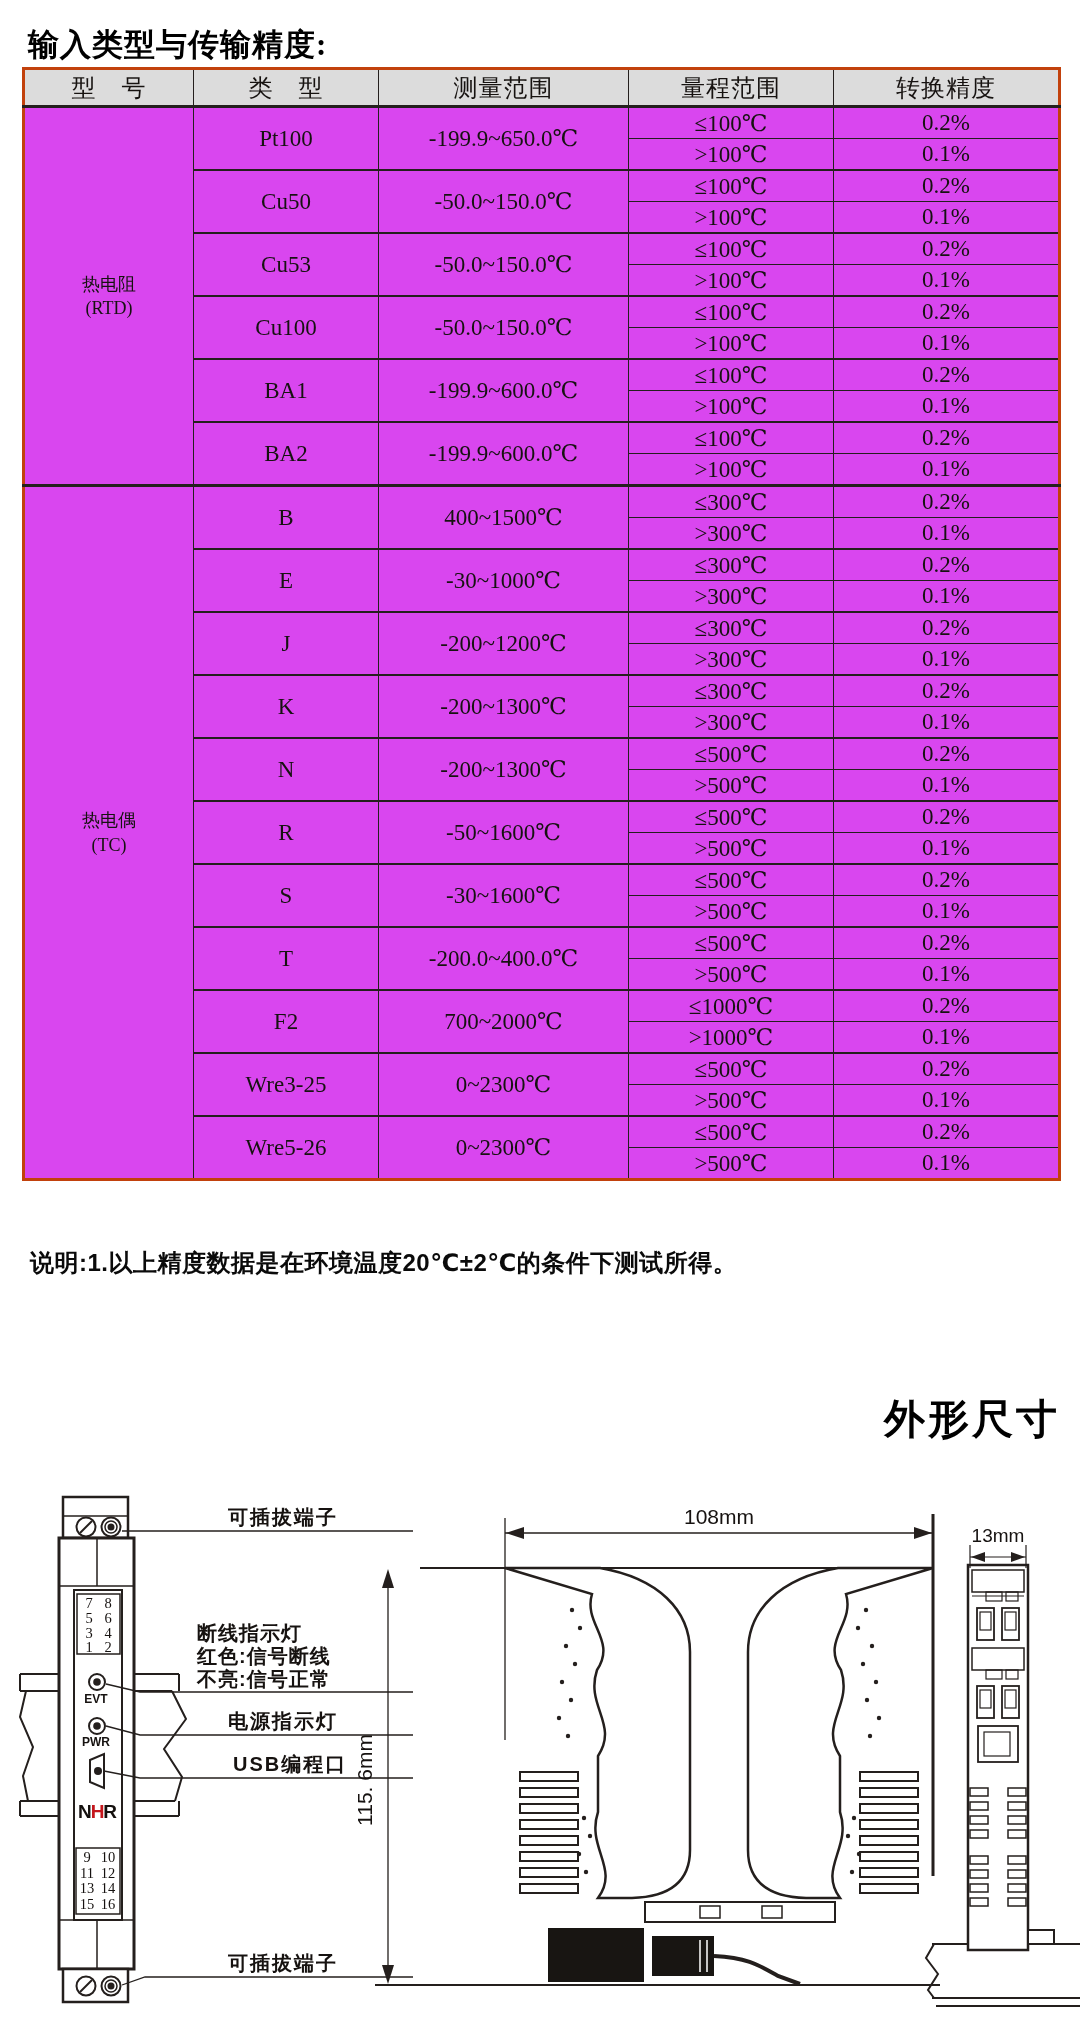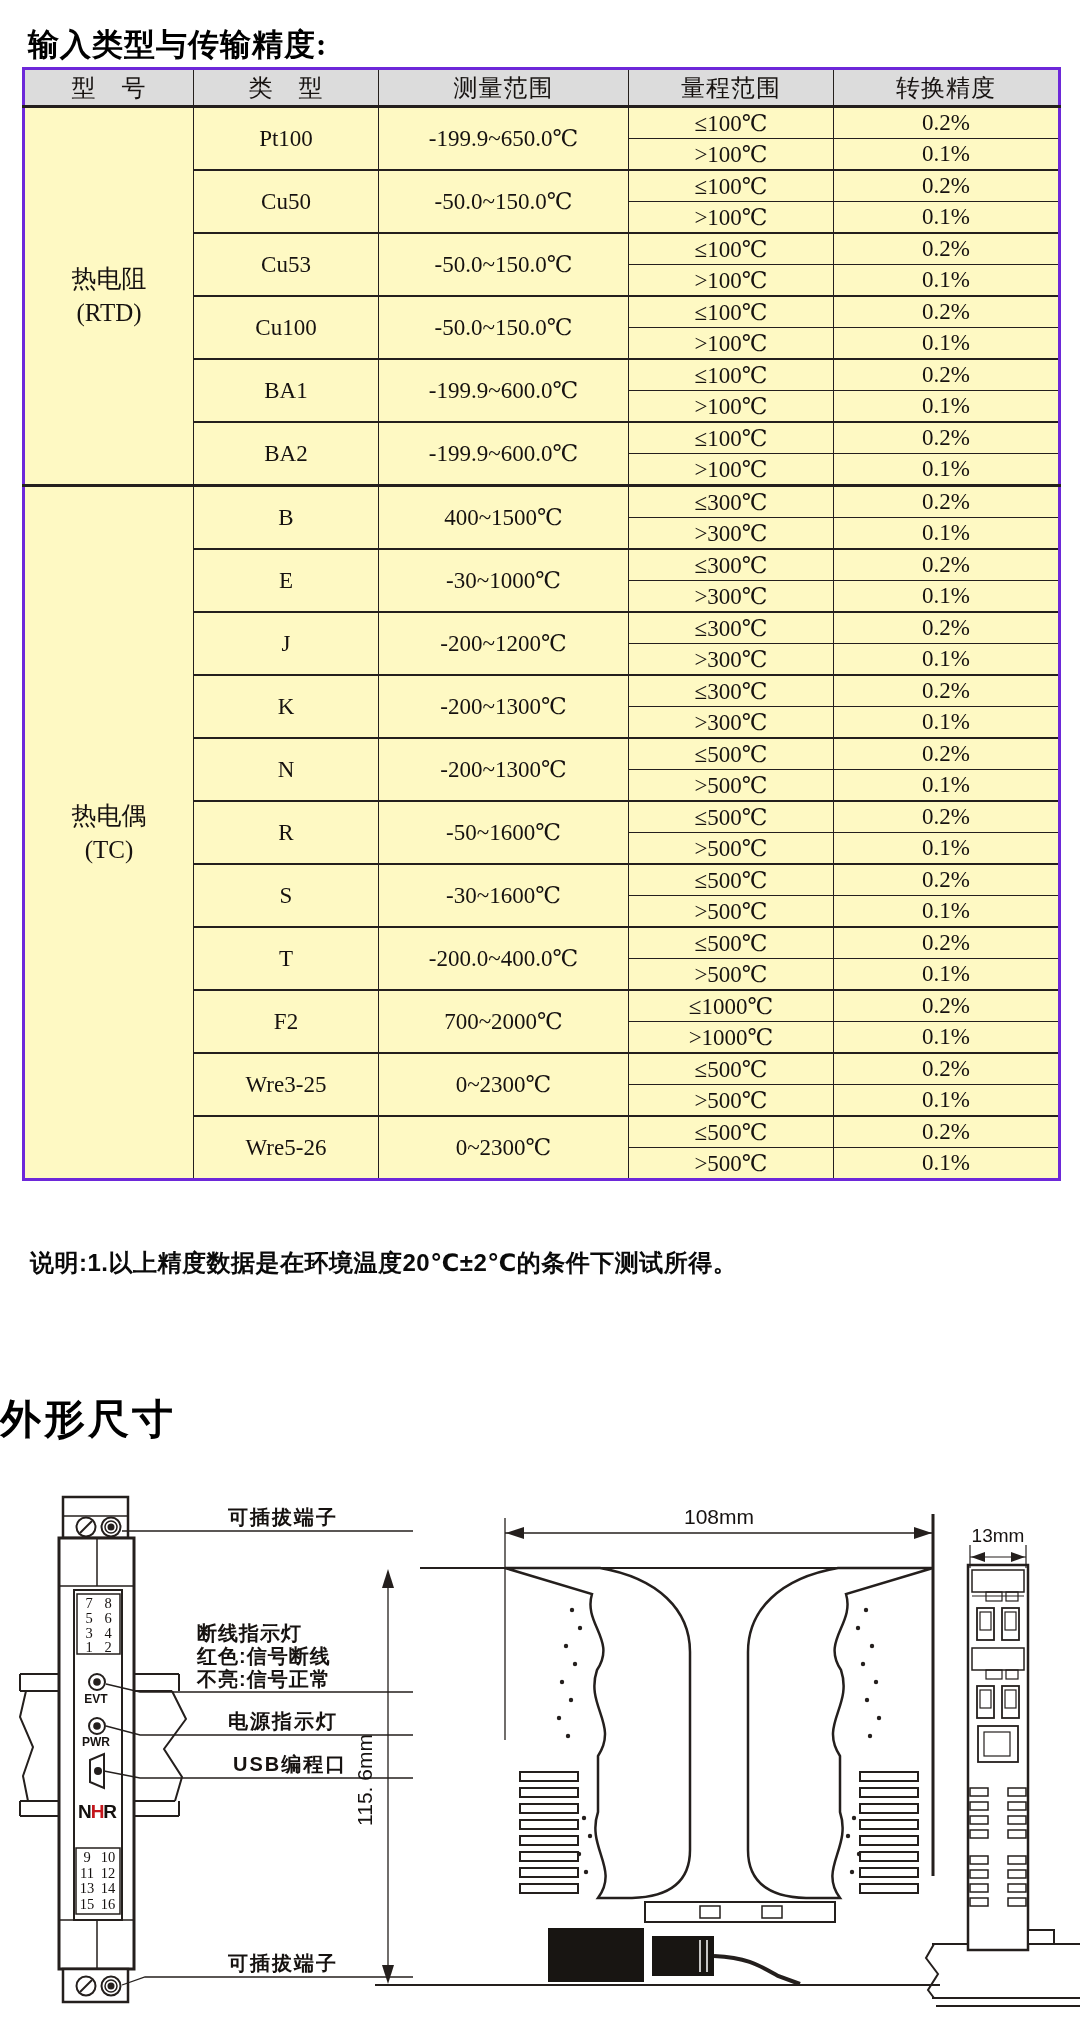--- a/index.html
+++ b/index.html
@@ -1,33 +1,33 @@
 <!DOCTYPE html>
 <html><head>
 <meta charset="utf-8">
 <style>
   html,body{margin:0;padding:0;background:#ffffff;}
   body{width:1080px;height:2032px;position:relative;overflow:hidden;
        font-family:"Liberation Sans","DejaVu Sans",sans-serif;color:#161210;}
   .title{position:absolute;left:28px;top:24px;font-size:31px;font-weight:bold;
          letter-spacing:1px;color:#000;font-family:Liberation Serif, serif;}
   table.spec{position:absolute;left:22px;top:67px;border-collapse:collapse;
-         table-layout:fixed;width:1036px;border:3px solid #6d28d9;background:#fef9c3;}
+         table-layout:fixed;width:1036px;border:3px solid #c2410c;background:#d946ef;}
   table.spec th{background:#dcdcdc;border:1.5px solid #241f1d;border-bottom:2.5px solid #241f1d;
          height:33px;font-family:"Liberation Serif","DejaVu Serif",serif;font-size:24px;
          font-weight:normal;letter-spacing:1px;color:#161210;}
   table.spec td{border:1.5px solid #241f1d;height:30px;text-align:center;vertical-align:middle;
          font-family:"Liberation Serif","DejaVu Serif",serif;font-size:23px;color:#161210;padding:0;}
   table.spec tr.block-start td{border-top-width:2.5px;}
   table.spec tr.group-start td{border-top-width:3px;}
-  table.spec td.model-cell{font-size:25px;line-height:1.35;}
+  table.spec td.model-cell{font-size:18px;line-height:1.35;}
   .notes{position:absolute;left:30px;top:1236px;font-size:24px;font-weight:bold;
          color:#0a0a0a;line-height:54px;letter-spacing:0.5px;}
   .notes .indent{padding-left:66px;}
-  .dim-heading{position:absolute;left:0;top:1392px;width:1060px;text-align:left;
+  .dim-heading{position:absolute;left:0;top:1392px;width:1060px;text-align:right;
          font-size:41px;font-weight:bold;letter-spacing:3px;color:#000;}
   svg.drawings{position:absolute;left:0;top:1475px;}
   .lbl{font-family:"Liberation Sans","DejaVu Sans",sans-serif;font-size:20px;font-weight:bold;
        letter-spacing:2px;fill:#161210;}
   .lbl3{font-family:"Liberation Sans","DejaVu Sans",sans-serif;font-size:20px;font-weight:bold;
        letter-spacing:1px;fill:#161210;}
   .dim{font-family:"Liberation Sans","DejaVu Sans",sans-serif;font-size:21px;fill:#161210;}
   .dims{font-family:"Liberation Sans","DejaVu Sans",sans-serif;font-size:19px;fill:#161210;}
   .term{font-family:"Liberation Serif","DejaVu Serif",serif;font-size:14.5px;fill:#161210;text-anchor:middle;}
   .ledlbl{font-family:"Liberation Sans","DejaVu Sans",sans-serif;font-size:12px;font-weight:bold;

